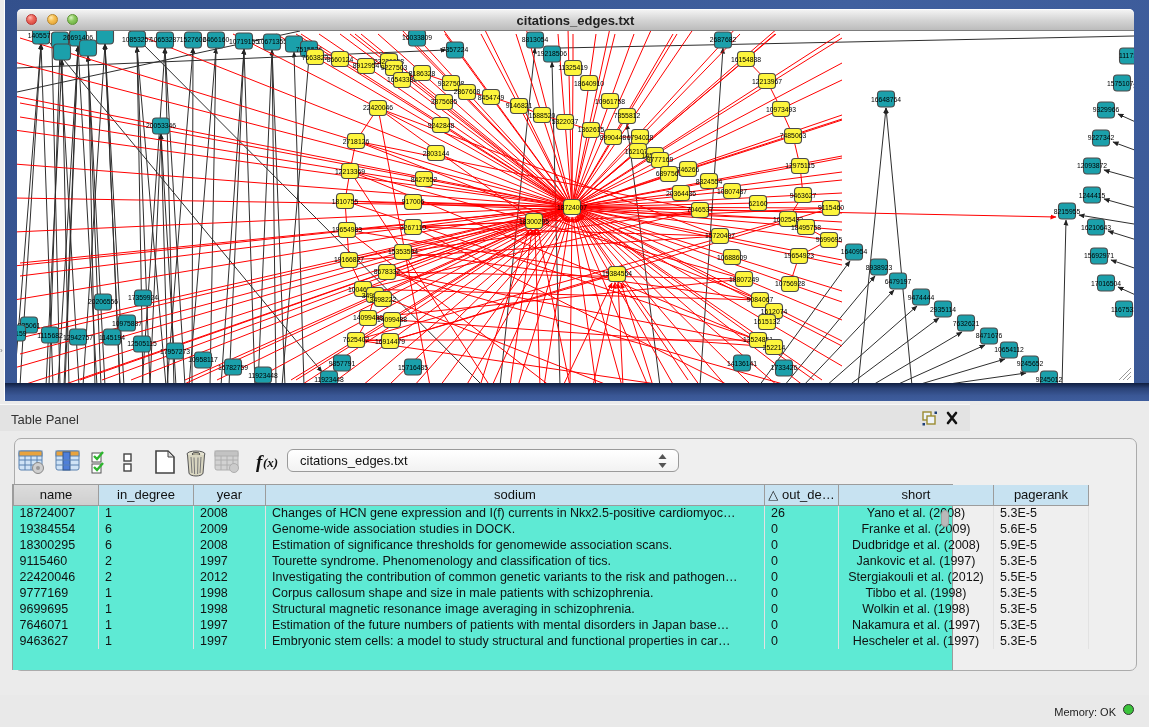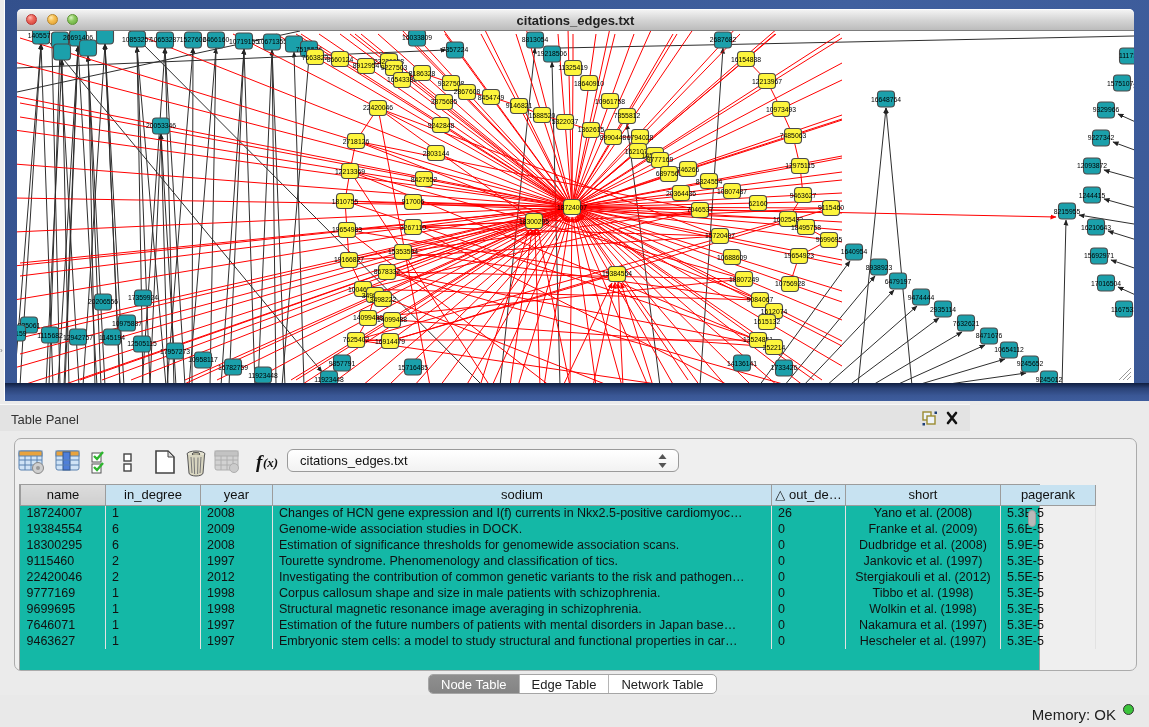--- a/index.html
+++ b/index.html
@@ -12,32 +12,32 @@
 .tl.r{left:9px;background:radial-gradient(circle at 35% 30%,#ffb7ae,#ee6a5e 40%,#cf3b30);border:0.5px solid #b33;}
 .tl.y{left:30px;background:radial-gradient(circle at 35% 30%,#ffe9b0,#f6bf50 40%,#dd9a2f);border:0.5px solid #b8862c;}
 .tl.g{left:50px;background:radial-gradient(circle at 35% 30%,#d8f3c0,#8cc95e 40%,#61a839);border:0.5px solid #5d9434;}
 .canvas{position:absolute;left:0;top:22px;width:1117px;height:352px;background:#fff;overflow:hidden}
 .shadow{position:absolute;left:5px;top:383px;width:1144px;height:18px;background:linear-gradient(#101f40,#2a4277 30%,#3a5795 70%,#3e5d9d)}
 .tpanel{position:absolute;left:0;top:401px;width:1149px;height:326px;background:#ebebeb}
 .tphead{position:absolute;left:0;top:3px;width:970px;height:27px;background:#e3e3e3;border-top:1px solid #f8f8f8}
 .tphead .t{position:absolute;left:11px;top:7px;font-size:13px;color:#333}
 .content{position:absolute;left:14px;top:37px;width:1123px;height:233px;background:#efefef;border:1px solid #ababab;border-radius:7px}
 .combo{position:absolute;left:287px;top:48px;width:392px;height:23px;background:linear-gradient(#fff,#f2f2f2);border:1px solid #9a9a9a;border-radius:6px;font-size:13px;color:#111;padding:3px 0 0 12px}
-.tblwrap{position:absolute;left:19px;top:83px;width:1021px;height:186px;background:#14b8a6;border:1px solid #9c9c9c;border-bottom:none}
+.tblwrap{position:absolute;left:12px;top:83px;width:941px;height:186px;background:#5eead4;border:1px solid #9c9c9c;border-bottom:none}
 table{border-collapse:collapse;table-layout:fixed;width:1075px;font-size:12.5px;color:#111}
 th{background:#c7e2f1;border:1px solid #9c9c9c;border-top:none;font-weight:normal;font-size:13px;height:20px;padding:0}
 td{height:16px;padding:0 0 0 6px;white-space:nowrap;overflow:hidden;border-right:1px solid #e2e2e2}
 td.c6{text-align:center;padding:0}
 thead th:first-child{background:linear-gradient(#dcdcdc,#cfcfcf)}
 .tabs{position:absolute;left:428px;top:273px;height:20px;display:flex;border:1px solid #a5a5a5;border-radius:5px;overflow:hidden;background:#fff;font-size:13px}
 .tab{padding:2px 12px 0;color:#222}
 .tab.sel{background:linear-gradient(#8f8f8f,#848484);color:#fff}
 .tab+.tab{border-left:1px solid #b5b5b5}
 .status{position:absolute;left:0;top:294px;width:1149px;height:32px;background:#e9e9e9}
-.mem{position:absolute;right:33px;top:11px;font-size:15px;color:#222}
+.mem{position:absolute;right:33px;top:11px;font-size:11px;color:#222}
 .dot{position:absolute;right:15px;top:9px;width:11px;height:11px;border-radius:50%;background:#3cc43c;border:1px solid #333}
 .icons svg{position:absolute;top:0;left:0}
 </style></head><body>
 <div class="desktop"></div>
 <div class="leftstrip"></div>
 <div style="position:absolute;left:0px;top:346px;width:5px;height:10px;color:#777;font-size:8px;line-height:10px">›</div>
 <div class="win">
  <div class="canvas">
  </div>
  <div class="titlebar">
@@ -852,22 +852,17 @@
             <td class="c3">1997</td>
             <td class="c4">Embryonic stem cells: a model to study structural and functional properties in car…</td>
             <td class="c5">0</td>
             <td class="c6">Hescheler et al. (1997)</td>
             <td class="c7">5.3E-5</td>
           </tr>
    </tbody>
   </table>
   <div style="position:absolute;right:3px;top:25px;width:8px;height:17px;background:#b9b9b9;border:1px solid #a0a0a0;border-radius:5px"></div>
  </div>
- <div class="tabs">
-  <div class="tab sel">Node Table</div>
-      <div class="tab">Edge Table</div>
-      <div class="tab">Network Table</div>
- </div>
  <div class="status">
   <span class="mem">Memory: OK</span>
       <span class="dot"></span>
  </div>
 </div>
 
 </body></html>

